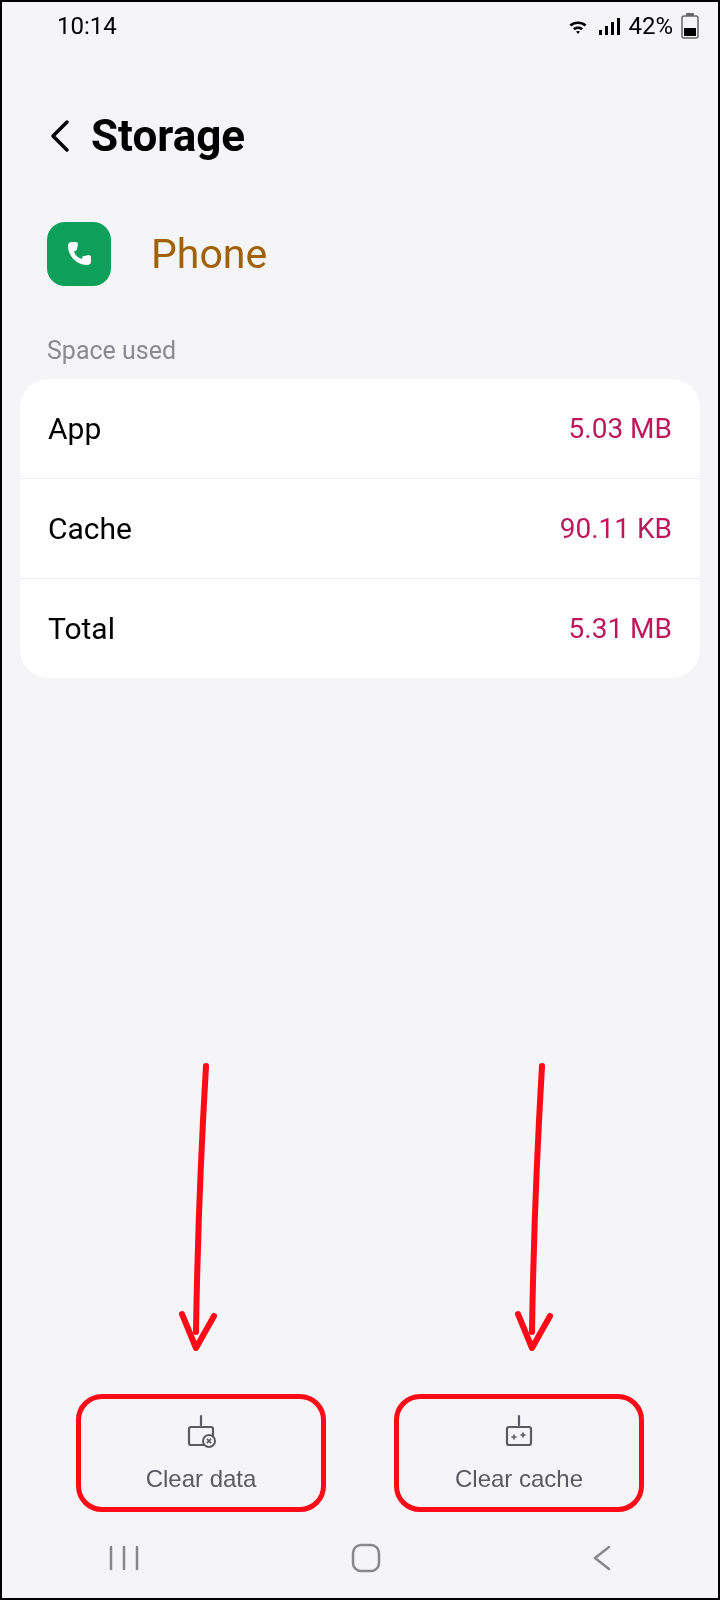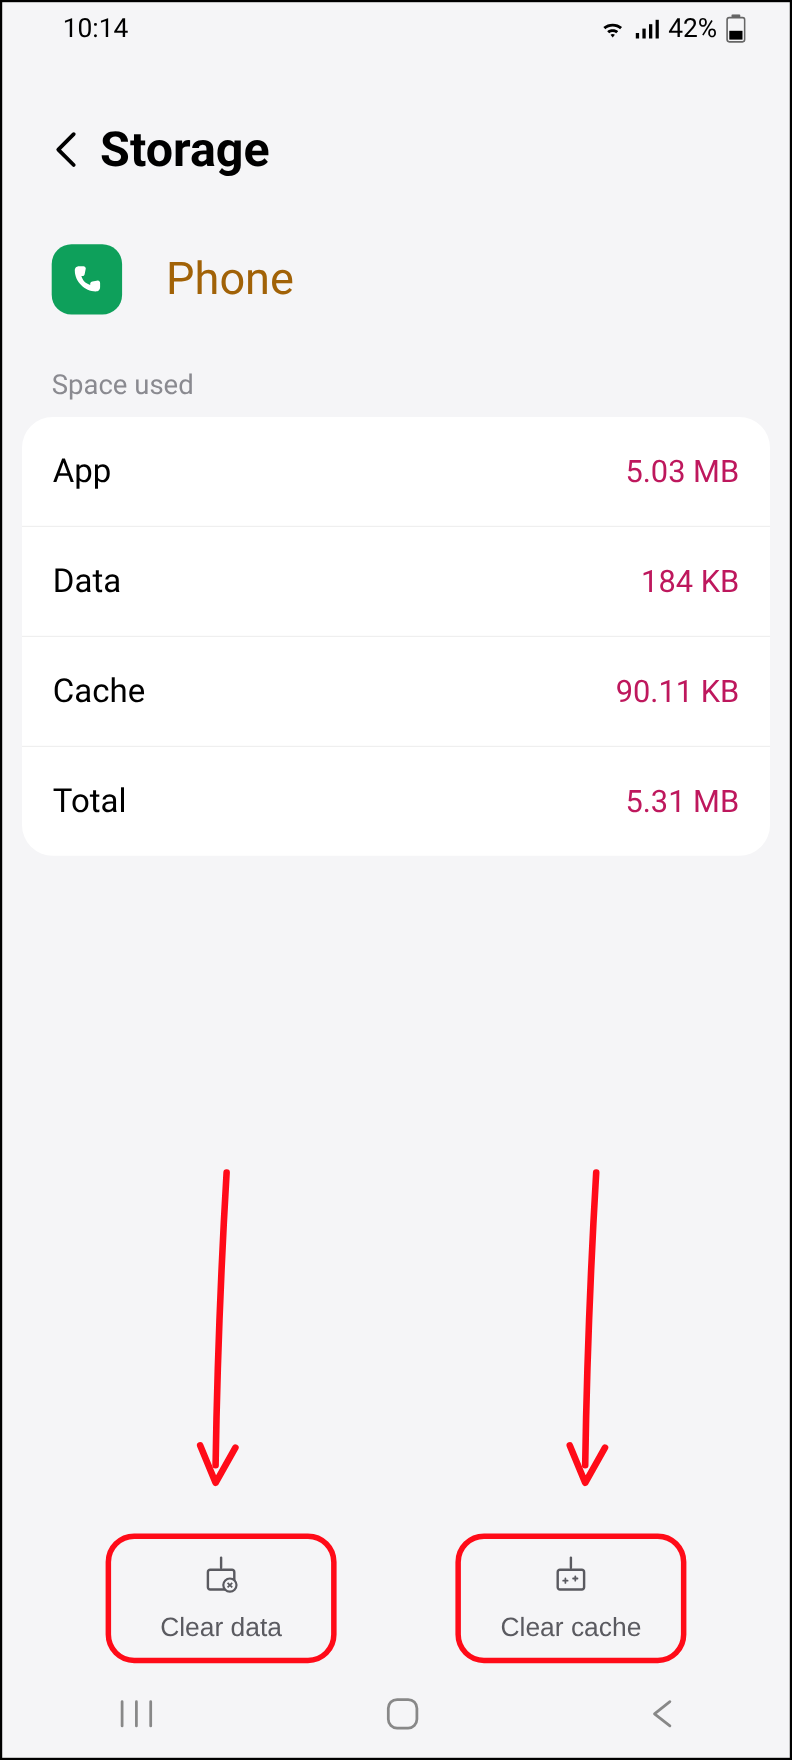--- a/index.html
+++ b/index.html
@@ -8,21 +8,21 @@
       font-family: -apple-system, BlinkMacSystemFont, 'Segoe UI', Roboto, sans-serif;
       background: #f5f5f7;
       border: 2px solid #000;
       position: relative;
     }
     .status-bar {
       height: 48px;
       display: flex;
       justify-content: space-between;
       align-items: center;
-      padding: 0 40px 0 55px;
+      padding: 0 19px 0 55px;
       font-size: 24px;
       color: #000;
     }
     .status-right {
       display: flex;
       align-items: center;
       gap: 8px;
     }
     .status-right .icon { display: inline-flex; }
     .battery-pct { font-size: 24px; }
@@ -72,21 +72,21 @@
     .arrow-svg { position: absolute; }
     .bottom-actions {
       position: absolute;
       bottom: 86px;
       left: 0; right: 0;
       display: flex;
       justify-content: space-around;
       padding: 0 40px;
     }
     .action-btn {
-      width: 210px;
+      width: 250px;
       height: 118px;
       display: flex;
       flex-direction: column;
       align-items: center;
       justify-content: center;
       gap: 10px;
       border: 5px solid #ff0b18;
       border-radius: 26px;
       background: transparent;
       font-size: 24px;
@@ -149,24 +149,20 @@
   </div>
   <span class="app-name">Phone</span>
 </div>
 
 <div class="section-label">Space used</div>
 
 <div class="card">
   <div class="row">
     <span class="row-label">App</span>
     <span class="row-value">5.03 MB</span>
-  </div>
-  <div class="row">
-    <span class="row-label">Data</span>
-    <span class="row-value">184 KB</span>
   </div>
   <div class="row">
     <span class="row-label">Cache</span>
     <span class="row-value">90.11 KB</span>
   </div>
   <div class="row">
     <span class="row-label">Total</span>
     <span class="row-value">5.31 MB</span>
   </div>
 </div>

